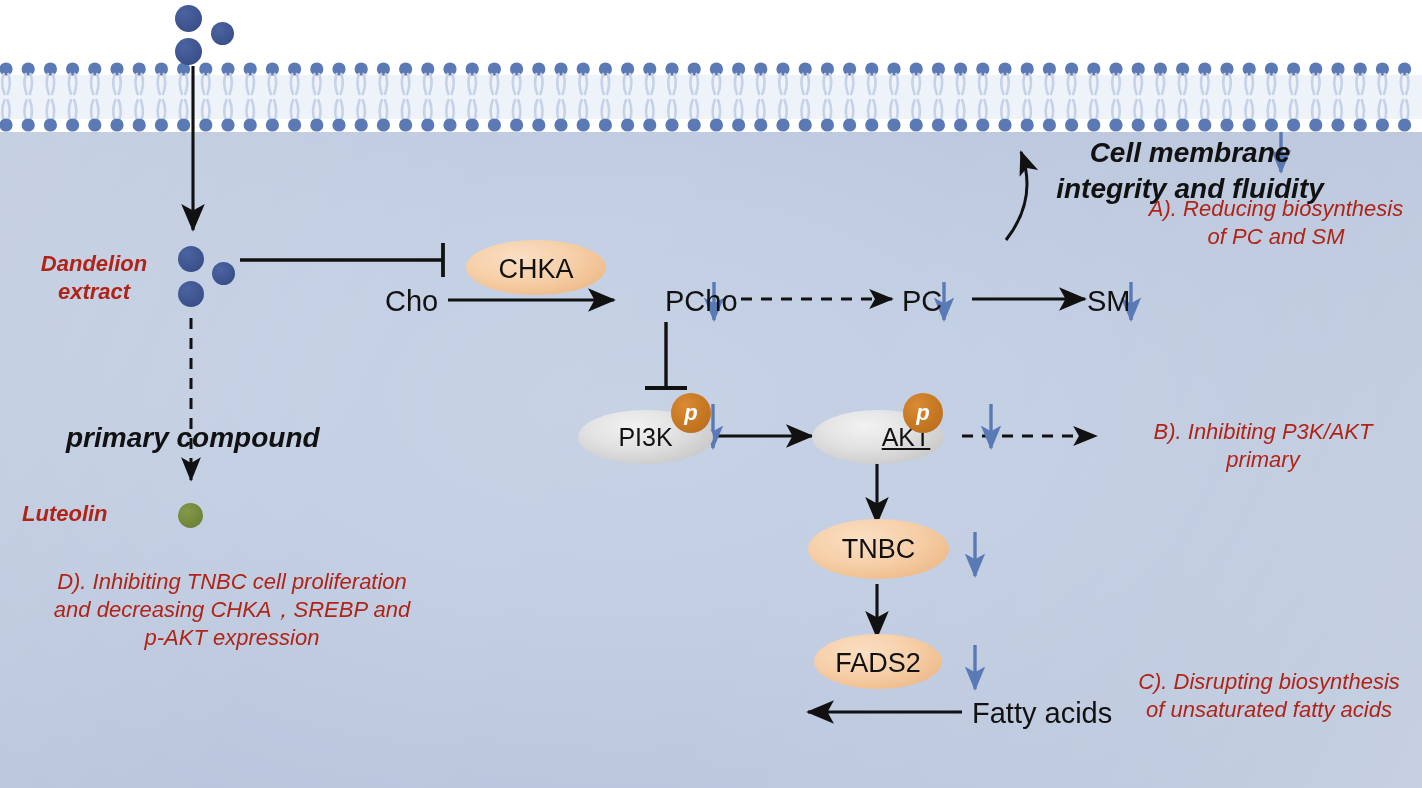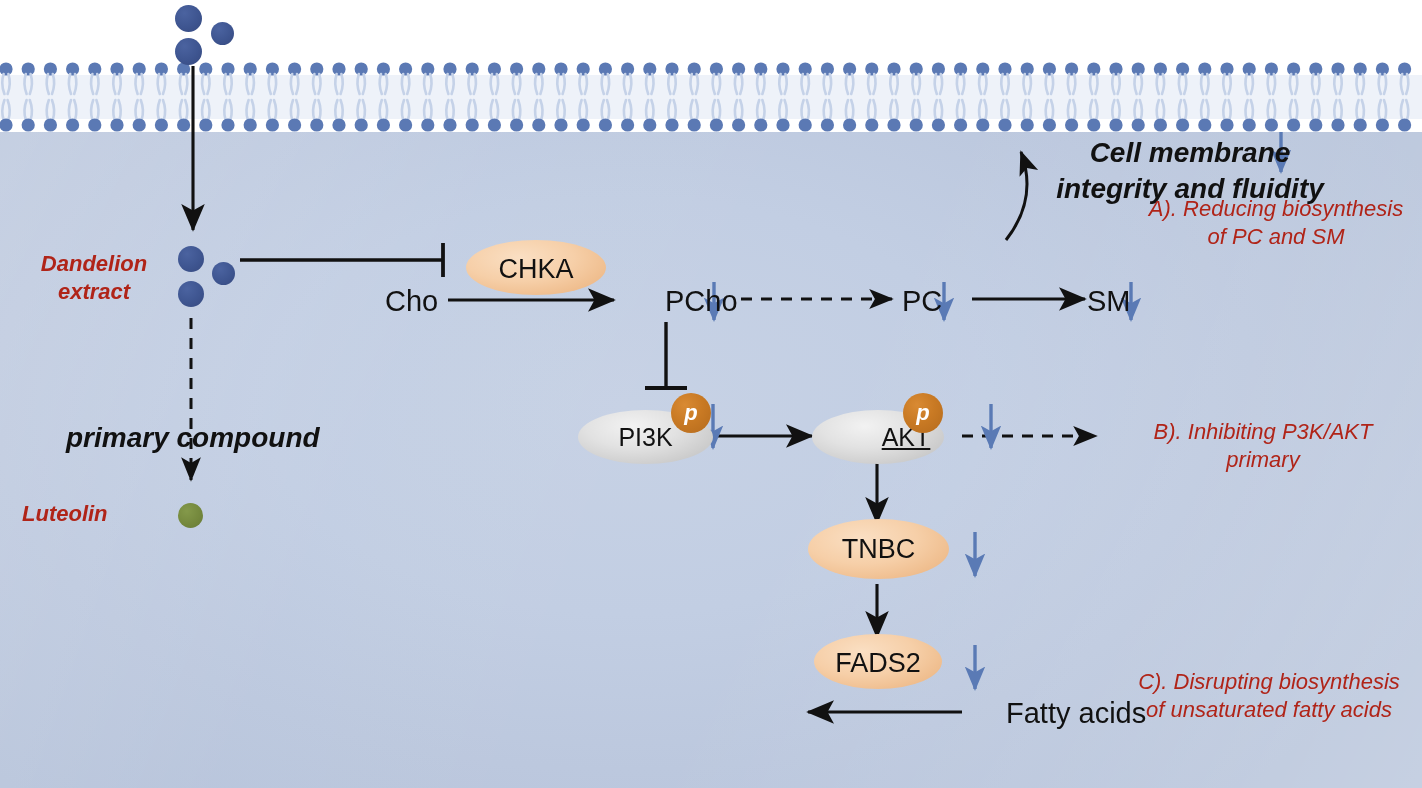--- a/index.html
+++ b/index.html
@@ -299,20 +299,25 @@
 
   <div class="lbl red-bold-italic" style="left:14px; top:250px; width:160px;">
     <div>Dandelion</div>
     <div>extract</div>
   </div>
 
   <div class="lbl black-bold-italic" style="left:66px; top:420px; width:250px;">primary compound</div>
 
   <div class="lbl red-bold-italic" style="left:22px; top:500px; width:140px; text-align:left;">Luteolin</div>
 
+  <div class="lbl red-italic" style="left:22px; top:568px; width:420px; text-align:center;">
+    <div>D). Inhibiting TNBC cell proliferation</div>
+    <div>and decreasing CHKA，SREBP and</div>
+    <div>p-AKT expression</div>
+  </div>
 
   <div class="lbl black-bold-italic" style="left:1040px; top:135px; width:300px;">
     <div>Cell membrane</div>
     <div>integrity and  fluidity</div>
   </div>
 
   <div class="lbl red-italic" style="left:1130px; top:195px; width:292px; text-align:center;">
     <div>A). Reducing biosynthesis</div>
     <div>of PC and SM</div>
   </div>
@@ -347,16 +352,16 @@
   <div class="node-text" style="left:840px; top:423px; width:132px; font-size:25px;text-decoration:underline;">AKT</div>
   <div class="blob blob-p" style="left:903px; top:393px; width:40px; height:40px;"></div>
   <div class="p-badge" style="left:906px; top:396px;">p</div>
 
   <div class="blob blob-peach" style="left:808px; top:519px; width:141px; height:60px;"></div>
   <div class="node-text" style="left:808px; top:534px; width:141px;">TNBC</div>
 
   <div class="blob blob-peach" style="left:814px; top:634px; width:128px; height:55px;"></div>
   <div class="node-text" style="left:814px; top:648px; width:128px;">FADS2</div>
 
-  <div class="lbl plain" style="left:972px; top:695px;margin-left:34px;">Fatty acids</div>
+  <div class="lbl plain" style="left:972px; top:695px;">Fatty acids</div>
 
 
 </div>
 
 </body></html>

